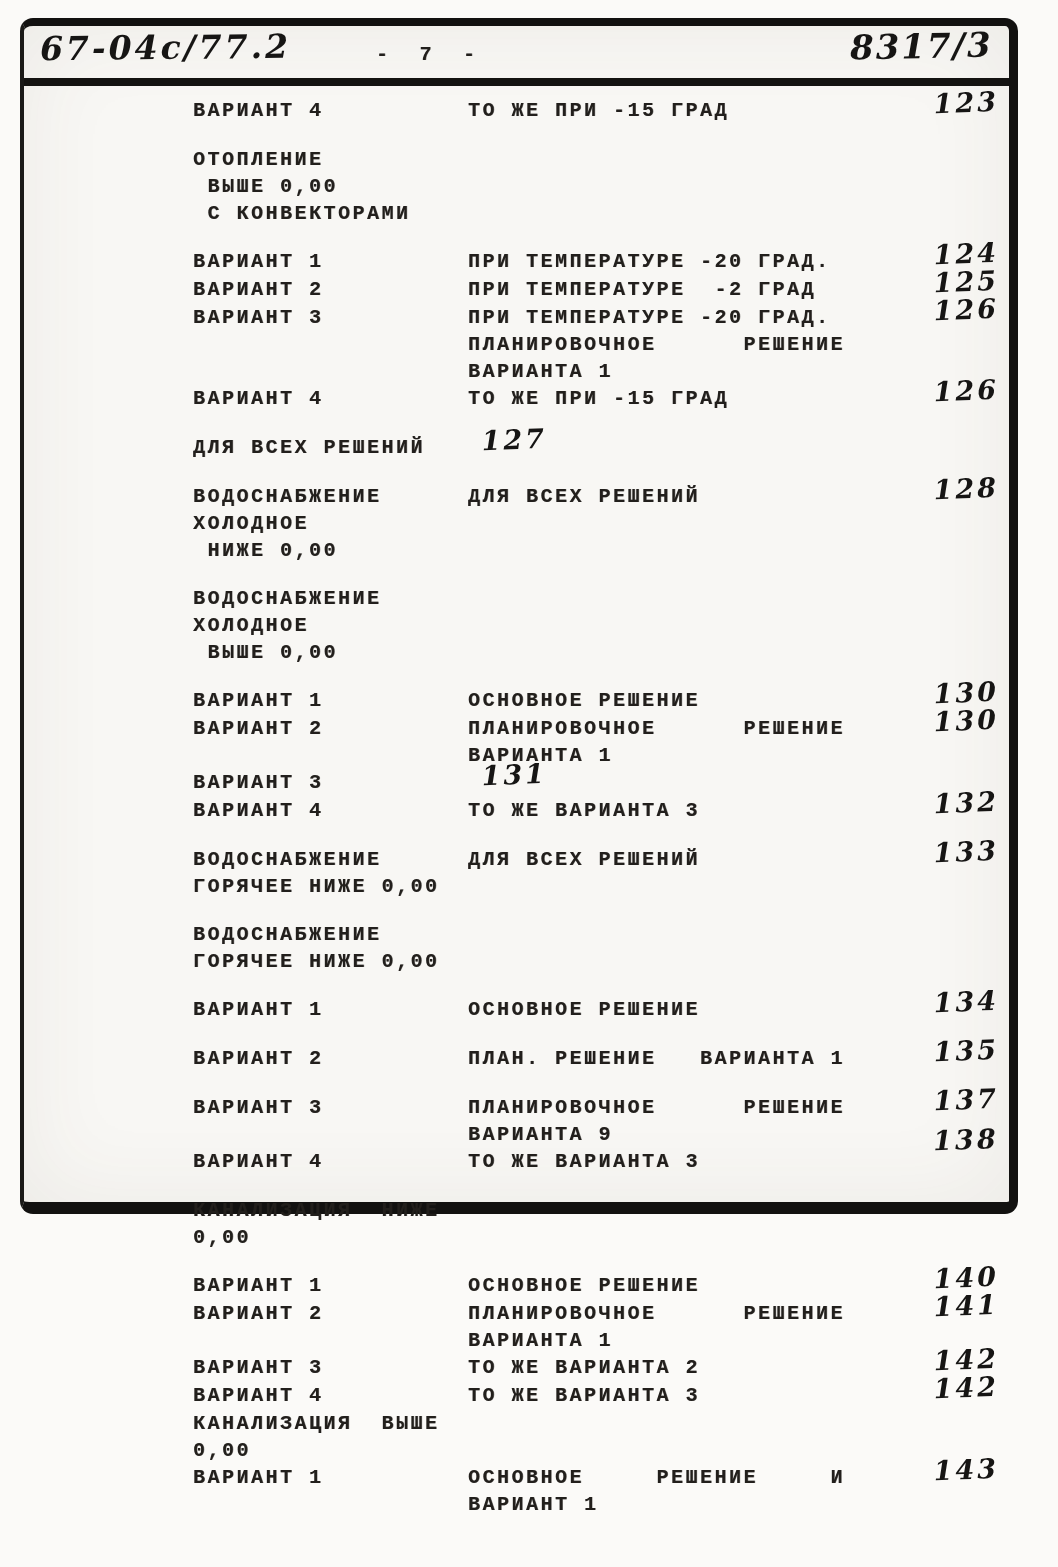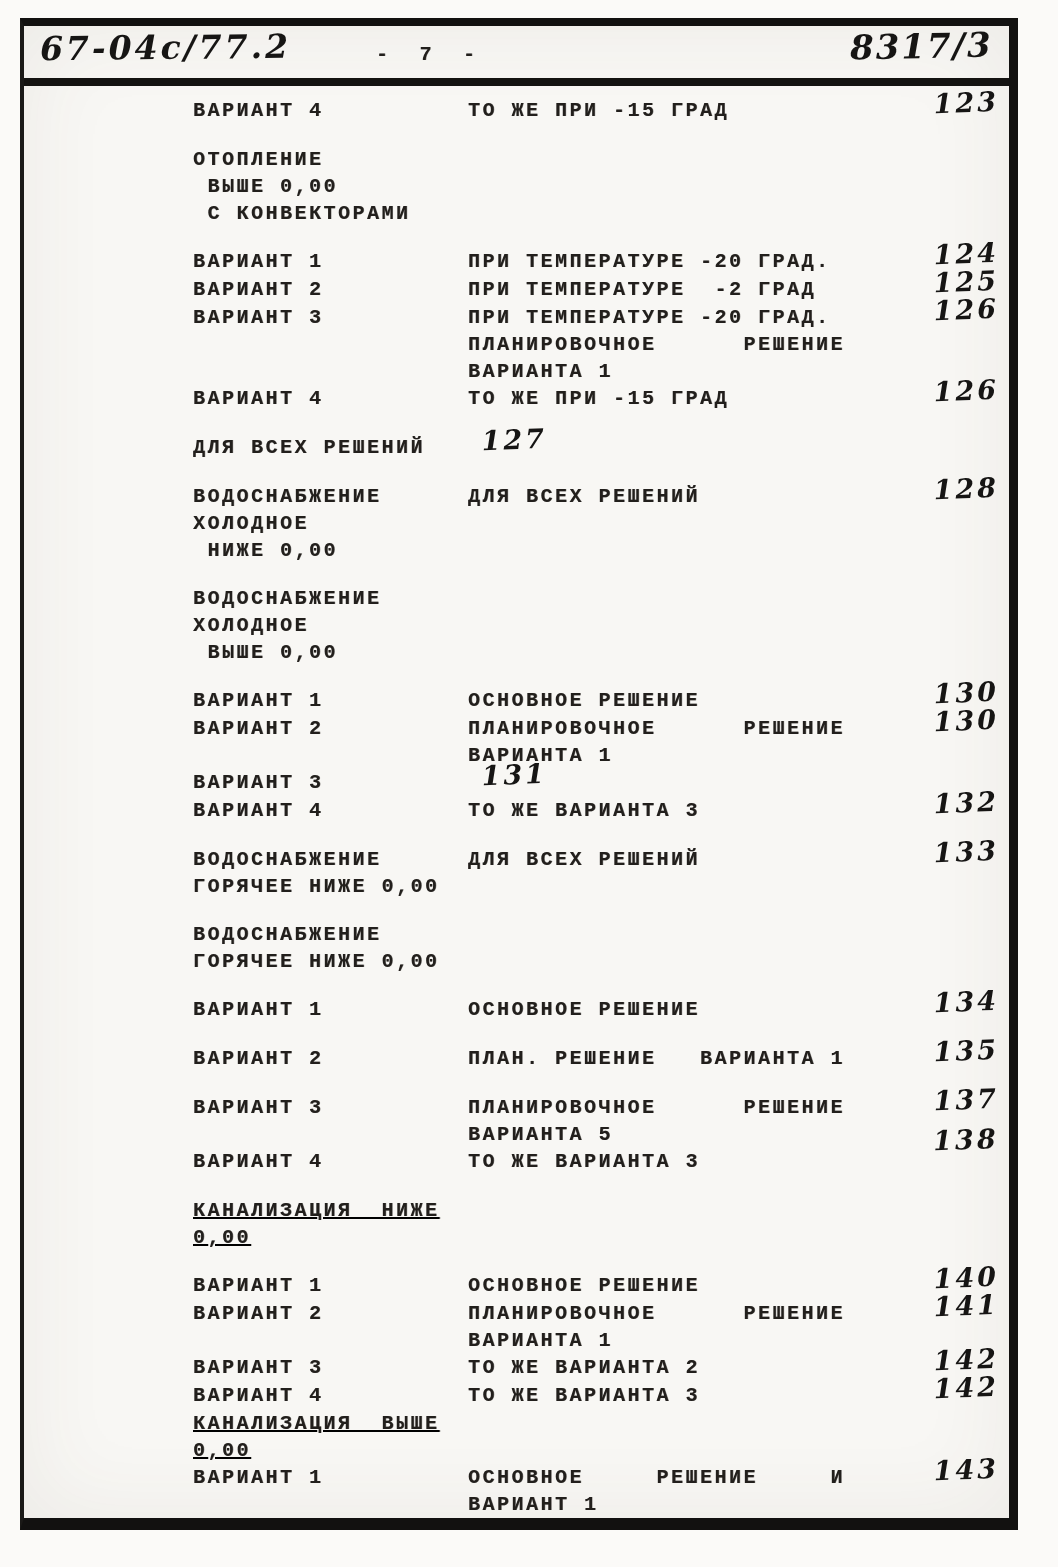--- a/index.html
+++ b/index.html
@@ -4,28 +4,29 @@
 <style>
   html,body{margin:0;padding:0;}
   body{
     width:1058px;height:1567px;position:relative;
     background:#fbfaf8;
     font-family:"Liberation Mono","DejaVu Sans Mono",monospace;
     overflow:hidden;
   }
   
   .page-frame{
-    position:absolute;left:20px;top:18px;width:998px;height:1512px;
+    position:absolute;left:20px;top:18px;width:998px;height:1196px;
     box-sizing:border-box;
     border-top:8px solid #121110;
     border-bottom:12px solid #121110;
     border-left:4px solid #1a1917;
     border-right:9px solid #121110;
     background:#f8f7f4;
     box-shadow:inset 0 0 90px rgba(80,72,60,.07);
+    border-radius:13px;
   }
   
   .header-band{
     position:absolute;left:0;top:0;width:100%;height:60px;
     box-sizing:border-box;
     border-bottom:8px solid #141311;
   }
   .typed{
     font-family:"Liberation Mono","DejaVu Sans Mono",monospace;
     font-weight:700;color:#221f1c;
@@ -214,34 +215,34 @@
           <div class="line typed">ПЛАН. РЕШЕНИЕ   ВАРИАНТА 1</div>
         </div>
         <div class="col num-col"><div class="hand num">135</div></div>
       </div>
       <div class="toc-row" style="margin-top: 21px;">
         <div class="col label-col">
           <div class="line typed">ВАРИАНТ 3</div>
         </div>
         <div class="col desc-col">
           <div class="line typed">ПЛАНИРОВОЧНОЕ      РЕШЕНИЕ</div>
-          <div class="line typed">ВАРИАНТА 5</div>
+          <div class="line typed">ВАРИАНТА 9</div>
         </div>
         <div class="col num-col"><div class="hand num">137</div></div>
       </div>
       <div class="toc-row" style="margin-top: 0px;">
         <div class="col label-col">
           <div class="line typed">ВАРИАНТ 4</div>
         </div>
         <div class="col desc-col">
           <div class="line typed">ТО ЖЕ ВАРИАНТА 3</div>
         </div>
         <div class="col num-col"><div class="hand num num-shift">138</div></div>
       </div>
-      <div class="toc-row" style="margin-top: 21px; text-decoration: underline;">
+      <div class="toc-row" style="margin-top: 21px;">
         <div class="col label-col">
           <div class="line typed">КАНАЛИЗАЦИЯ  НИЖЕ</div>
           <div class="line typed">0,00</div>
         </div>
         <div class="col desc-col"></div>
         <div class="col num-col"></div>
       </div>
       <div class="toc-row" style="margin-top: 21px;">
         <div class="col label-col">
           <div class="line typed">ВАРИАНТ 1</div>
@@ -272,21 +273,21 @@
       </div>
       <div class="toc-row" style="margin-top: 0px;">
         <div class="col label-col">
           <div class="line typed">ВАРИАНТ 4</div>
         </div>
         <div class="col desc-col">
           <div class="line typed">ТО ЖЕ ВАРИАНТА 3</div>
         </div>
         <div class="col num-col"><div class="hand num">142</div></div>
       </div>
-      <div class="toc-row" style="margin-top: 0px; text-decoration: underline;">
+      <div class="toc-row" style="margin-top: 0px;">
         <div class="col label-col">
           <div class="line typed">КАНАЛИЗАЦИЯ  ВЫШЕ</div>
           <div class="line typed">0,00</div>
         </div>
         <div class="col desc-col"></div>
         <div class="col num-col"></div>
       </div>
       <div class="toc-row" style="margin-top: 0px;">
         <div class="col label-col">
           <div class="line typed">ВАРИАНТ 1</div>

